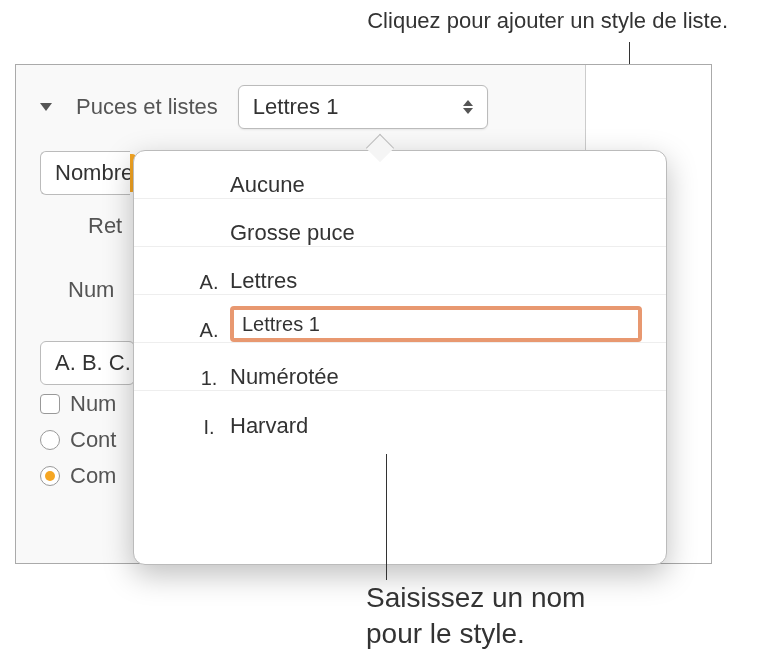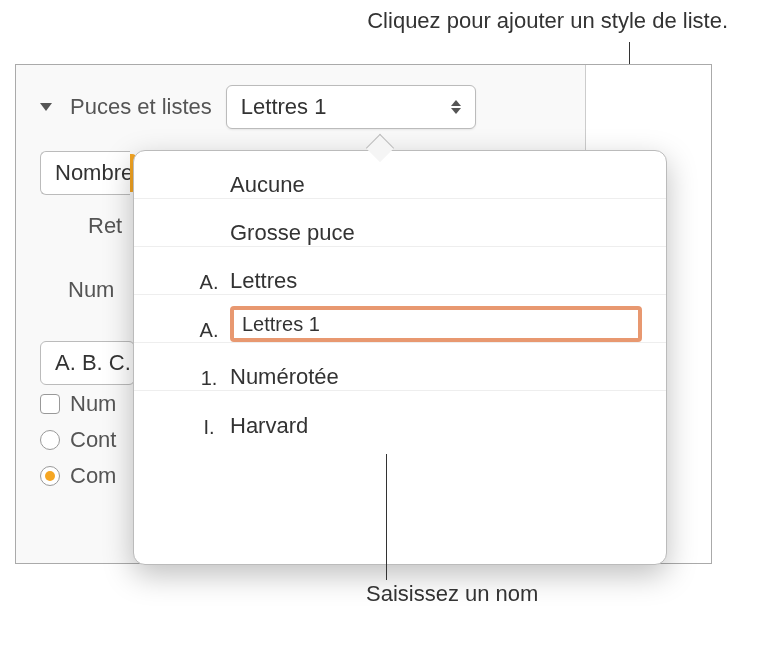--- a/index.html
+++ b/index.html
@@ -39,21 +39,21 @@
       background: #f9f9f9;
       border-right: 1px solid #ccc;
       width: 570px;
       height: 100%;
       padding: 20px 24px;
       position: relative;
     }
     .row1 {
       display: flex;
       align-items: center;
-      gap: 14px;
+      gap: 20px;
       margin-bottom: 22px;
     }
     .caret {
       width: 0; height: 0;
       border-left: 6px solid transparent;
       border-right: 6px solid transparent;
       border-top: 8px solid #555;
       display: inline-block;
       margin-right: 4px;
     }
@@ -262,21 +262,21 @@
       flex: 1;
       margin-right: 24px;
       height: 36px;
       display: flex;
       align-items: center;
     }
     .callout-bottom {
       position: absolute;
       top: 580px;
       left: 366px;
-      font-size: 22px;
+      font-size: 28px;
       color: #333;
       line-height: 1.3;
     }
     .leader-bottom {
       position: absolute;
       top: 454px;
       left: 386px;
       width: 1px;
       height: 126px;
       background: #333;
@@ -373,13 +373,14 @@
       <span>Harvard</span>
     </div>
 
   </div>
 </div>
 
 <div class="leader-bottom"></div>
 
 <div class="callout-bottom">
   <div>Saisissez un nom</div>
+  <div>pour le style.</div>
 </div>
 
 </body></html>

